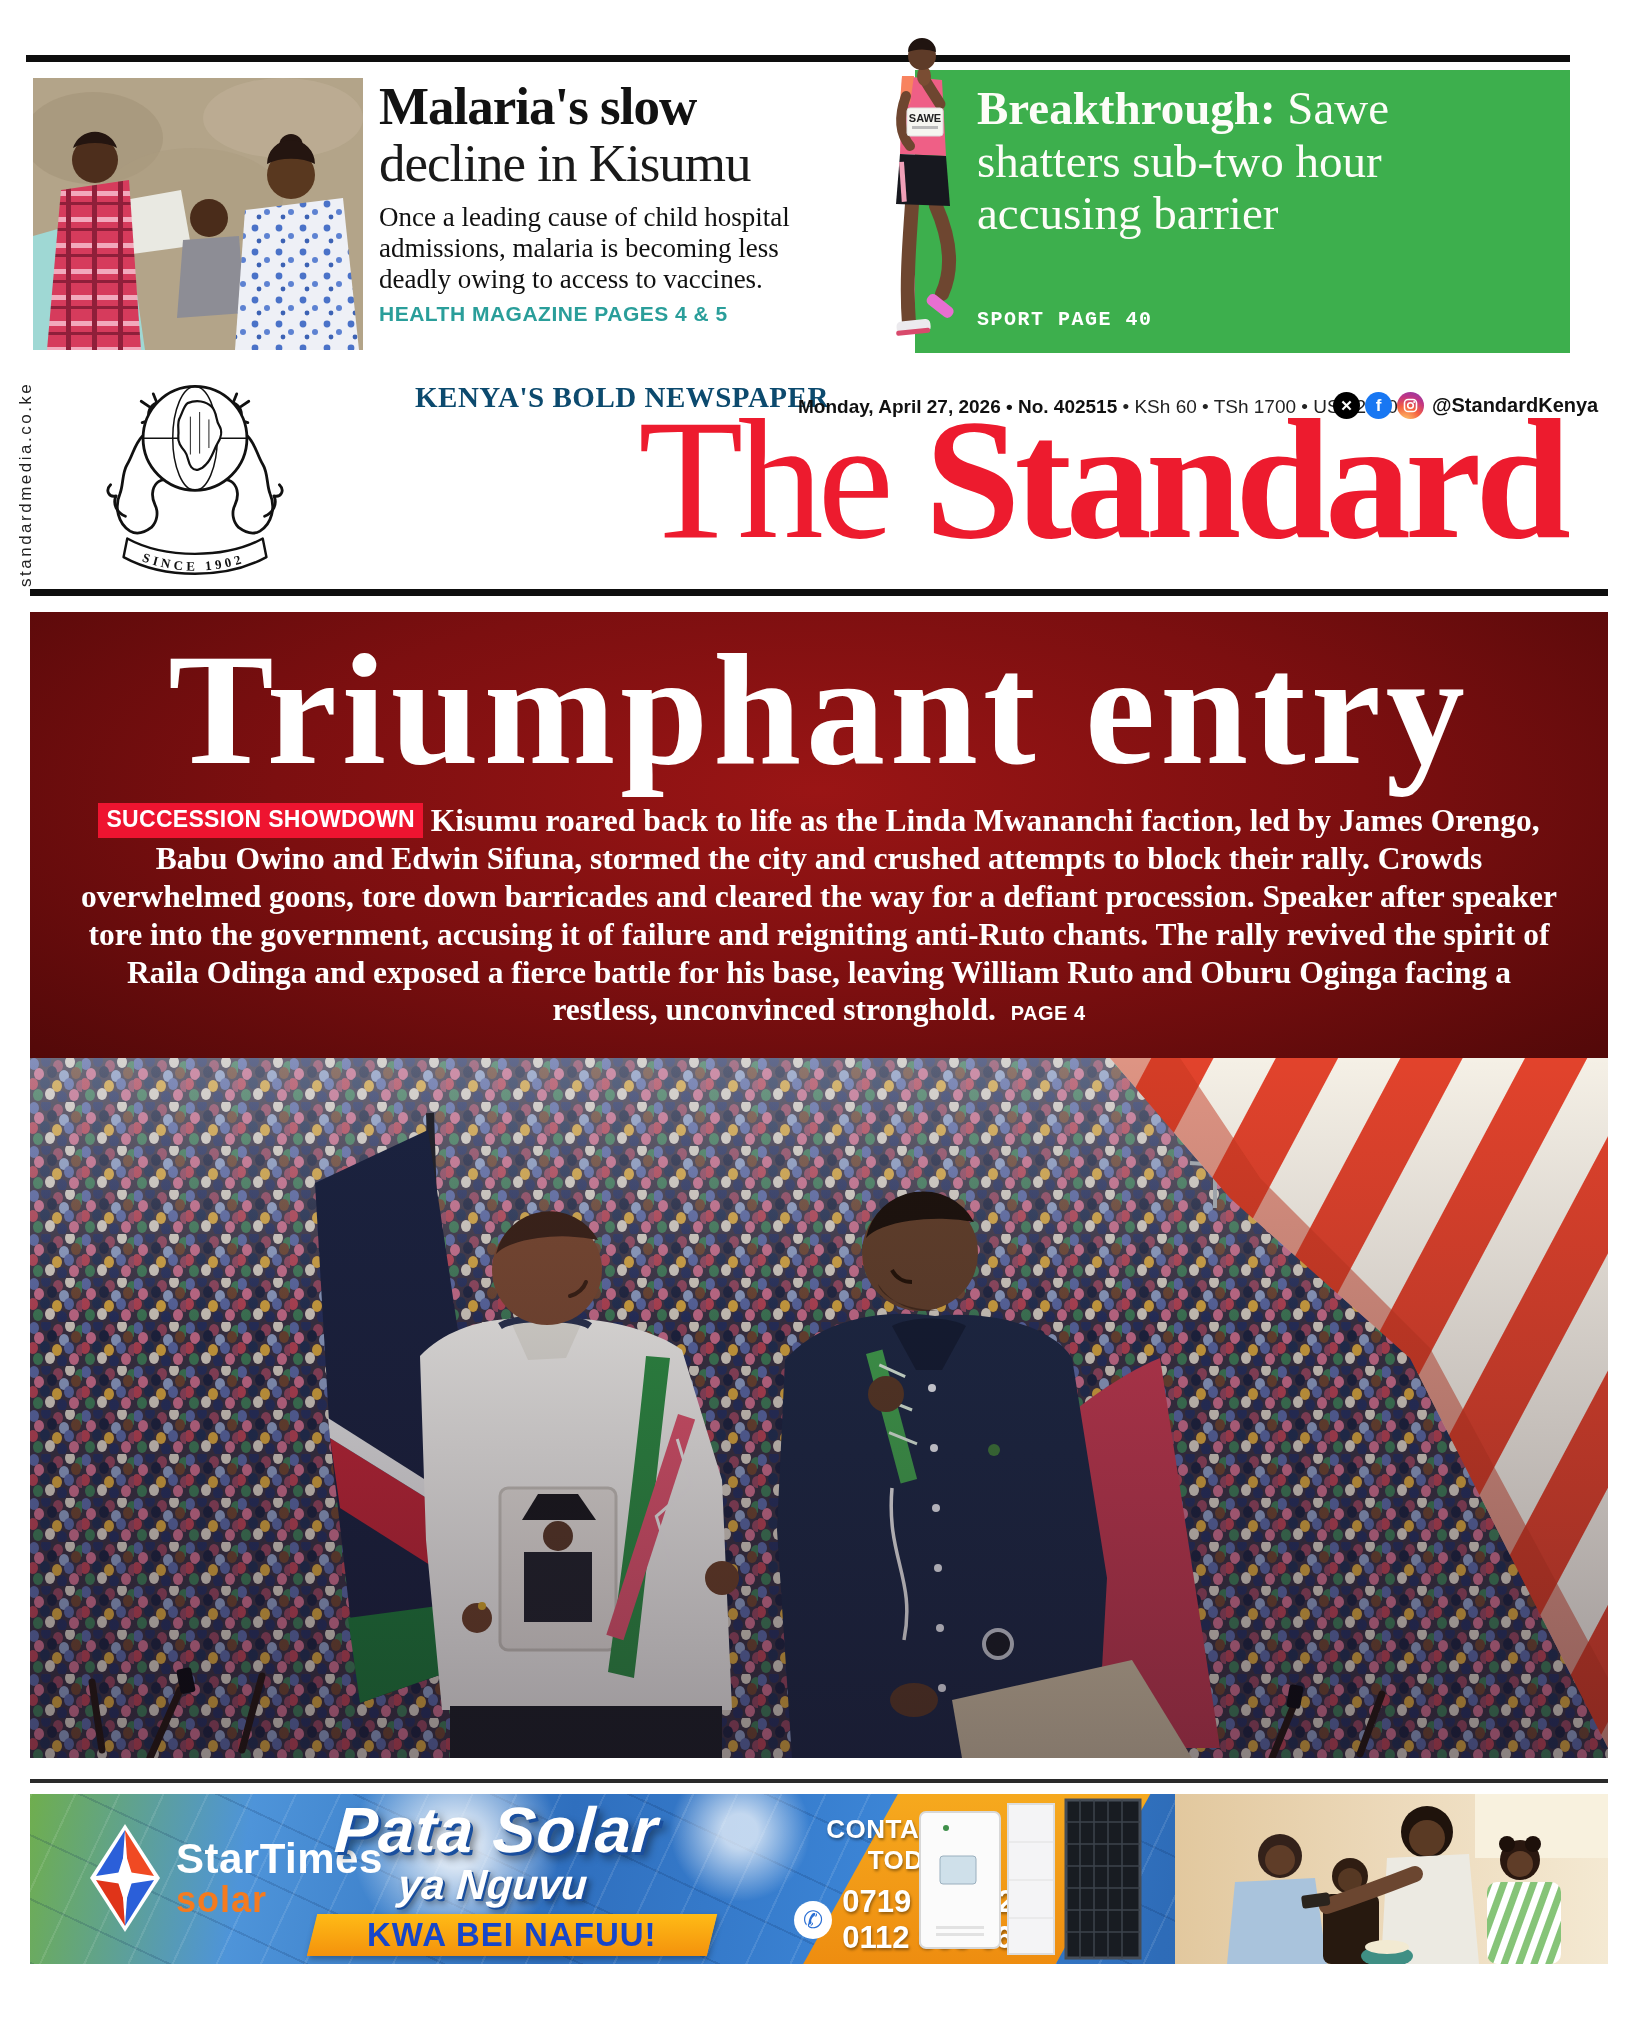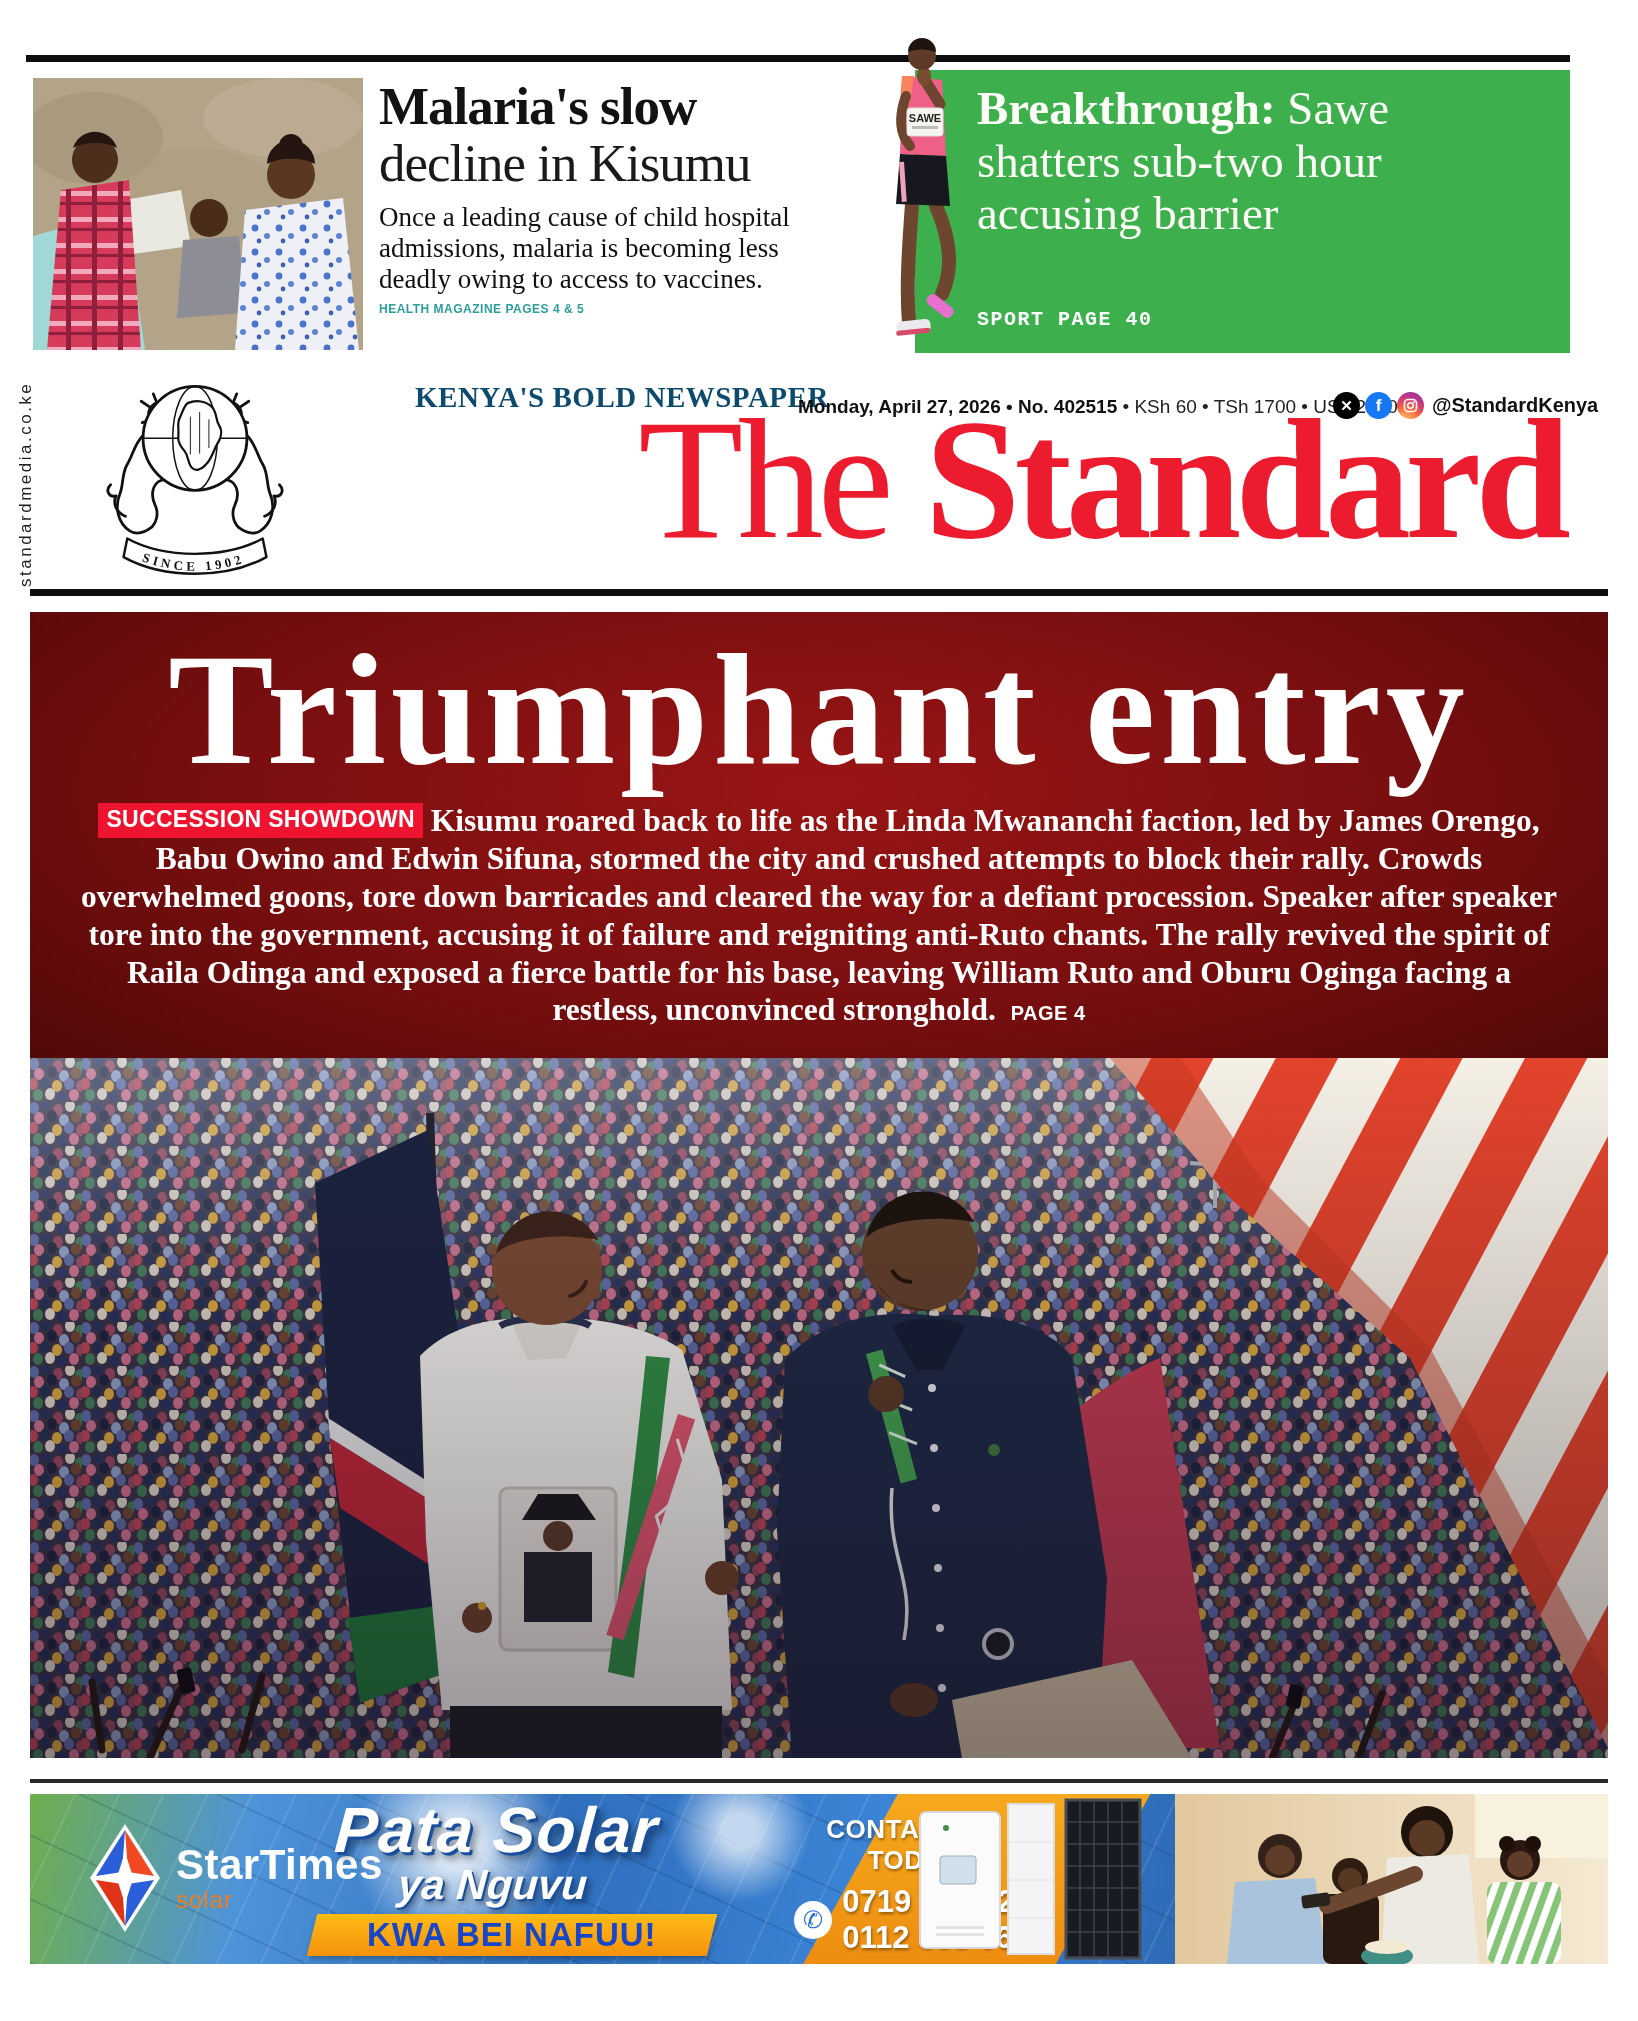--- a/index.html
+++ b/index.html
@@ -7,21 +7,21 @@
         font-family:"Liberation Serif",serif;overflow:hidden;}
   .rule{position:absolute;background:#0e0e0e;}
 
   
   .strap-photo{position:absolute;left:33px;top:78px;width:330px;height:272px;overflow:hidden;}
   .strap-text{position:absolute;left:379px;top:80px;width:480px;}
   .hl-bold{font-size:53px;font-weight:700;color:#121212;line-height:1.0;letter-spacing:-1px;}
   .hl-light{font-size:53px;font-weight:400;color:#1a1a1a;line-height:1.0;letter-spacing:-1px;margin-top:4px;}
   .strap-summary{margin-top:12px;width:448px;font-size:27px;line-height:1.14;color:#111;}
   .strap-kicker{margin-top:8px;font-family:"Liberation Sans",sans-serif;font-weight:700;
-                font-size:12px;color:#2a9e9a;letter-spacing:.5px;}
+                font-size:21px;color:#2a9e9a;letter-spacing:.5px;}
   .green-box{position:absolute;left:915px;top:70px;width:655px;height:283px;background:#3daf4d;}
   .green-headline{position:absolute;left:62px;top:12px;width:500px;font-size:47px;line-height:1.12;color:#fdfdf8;}
   .green-headline b{font-weight:700;}
   .green-kicker{position:absolute;left:62px;top:238px;font-family:Liberation Mono, monospace;
                 font-weight:700;font-size:20px;color:#fff;letter-spacing:1.5px;}
   .runner{position:absolute;left:852px;top:34px;width:130px;height:322px;z-index:3;}
 
   
   .site-vertical{position:absolute;left:16px;top:372px;height:215px;writing-mode:vertical-rl;
                  transform:rotate(180deg);font-family:"Liberation Sans",sans-serif;font-size:17px;
@@ -63,21 +63,21 @@
       background:
         radial-gradient(circle at 27% 30%,rgba(255,255,255,.8) 0 2%,rgba(255,255,255,0) 9%),
         radial-gradient(circle at 45% 22%,rgba(255,255,255,.7) 0 2%,rgba(255,255,255,0) 8%),
         repeating-linear-gradient(115deg,rgba(255,255,255,.10) 0 2px,rgba(255,255,255,0) 2px 40px),
         repeating-linear-gradient(25deg,rgba(8,35,80,.16) 0 2px,rgba(8,35,80,0) 2px 58px),
         linear-gradient(100deg,#6fae4e 0%,#4e94d9 14%,#2f6fbe 34%,#3c85d6 54%,#2e6cb8 72%,#2a63ad 100%);}
   .ad-orange{position:absolute;inset:0;background:linear-gradient(180deg,#f6a91e,#ee8d10);
       clip-path:polygon(55% 0,71% 0,65% 100%,49% 100%);}
   .ad-logo{position:absolute;left:58px;top:28px;display:flex;align-items:center;gap:14px;}
   .brand-text .brand{color:#fff;font-weight:700;font-size:42px;line-height:1;letter-spacing:.5px;}
-  .brand-text .brand-sub{color:#f47b20;font-weight:400;font-size:24px;line-height:1;margin-top:2px;letter-spacing:1px;}
+  .brand-text .brand-sub{color:#f47b20;font-weight:700;font-size:36px;line-height:1;margin-top:2px;letter-spacing:1px;}
   .ad-head{position:absolute;left:250px;top:4px;width:430px;text-align:center;color:#fff;
            font-style:italic;font-weight:700;transform:skewX(-4deg);}
   .pata{font-size:64px;line-height:1;letter-spacing:1px;
         text-shadow:3px 3px 0 #1a4f9e,6px 6px 8px rgba(0,0,0,.45);}
   .nguvu{font-size:42px;line-height:1;margin-top:2px;
         text-shadow:2px 2px 0 #1a4f9e,4px 4px 6px rgba(0,0,0,.45);}
   .ad-banner{position:absolute;left:282px;top:120px;width:400px;height:42px;
         background:linear-gradient(180deg,#ffbb16,#f4920c);transform:skewX(-14deg);
         display:flex;align-items:center;justify-content:center;box-shadow:2px 3px 6px rgba(0,0,0,.3);}
   .ad-banner span{transform:skewX(14deg);font-weight:700;font-size:33px;color:#1746c8;letter-spacing:1px;}

